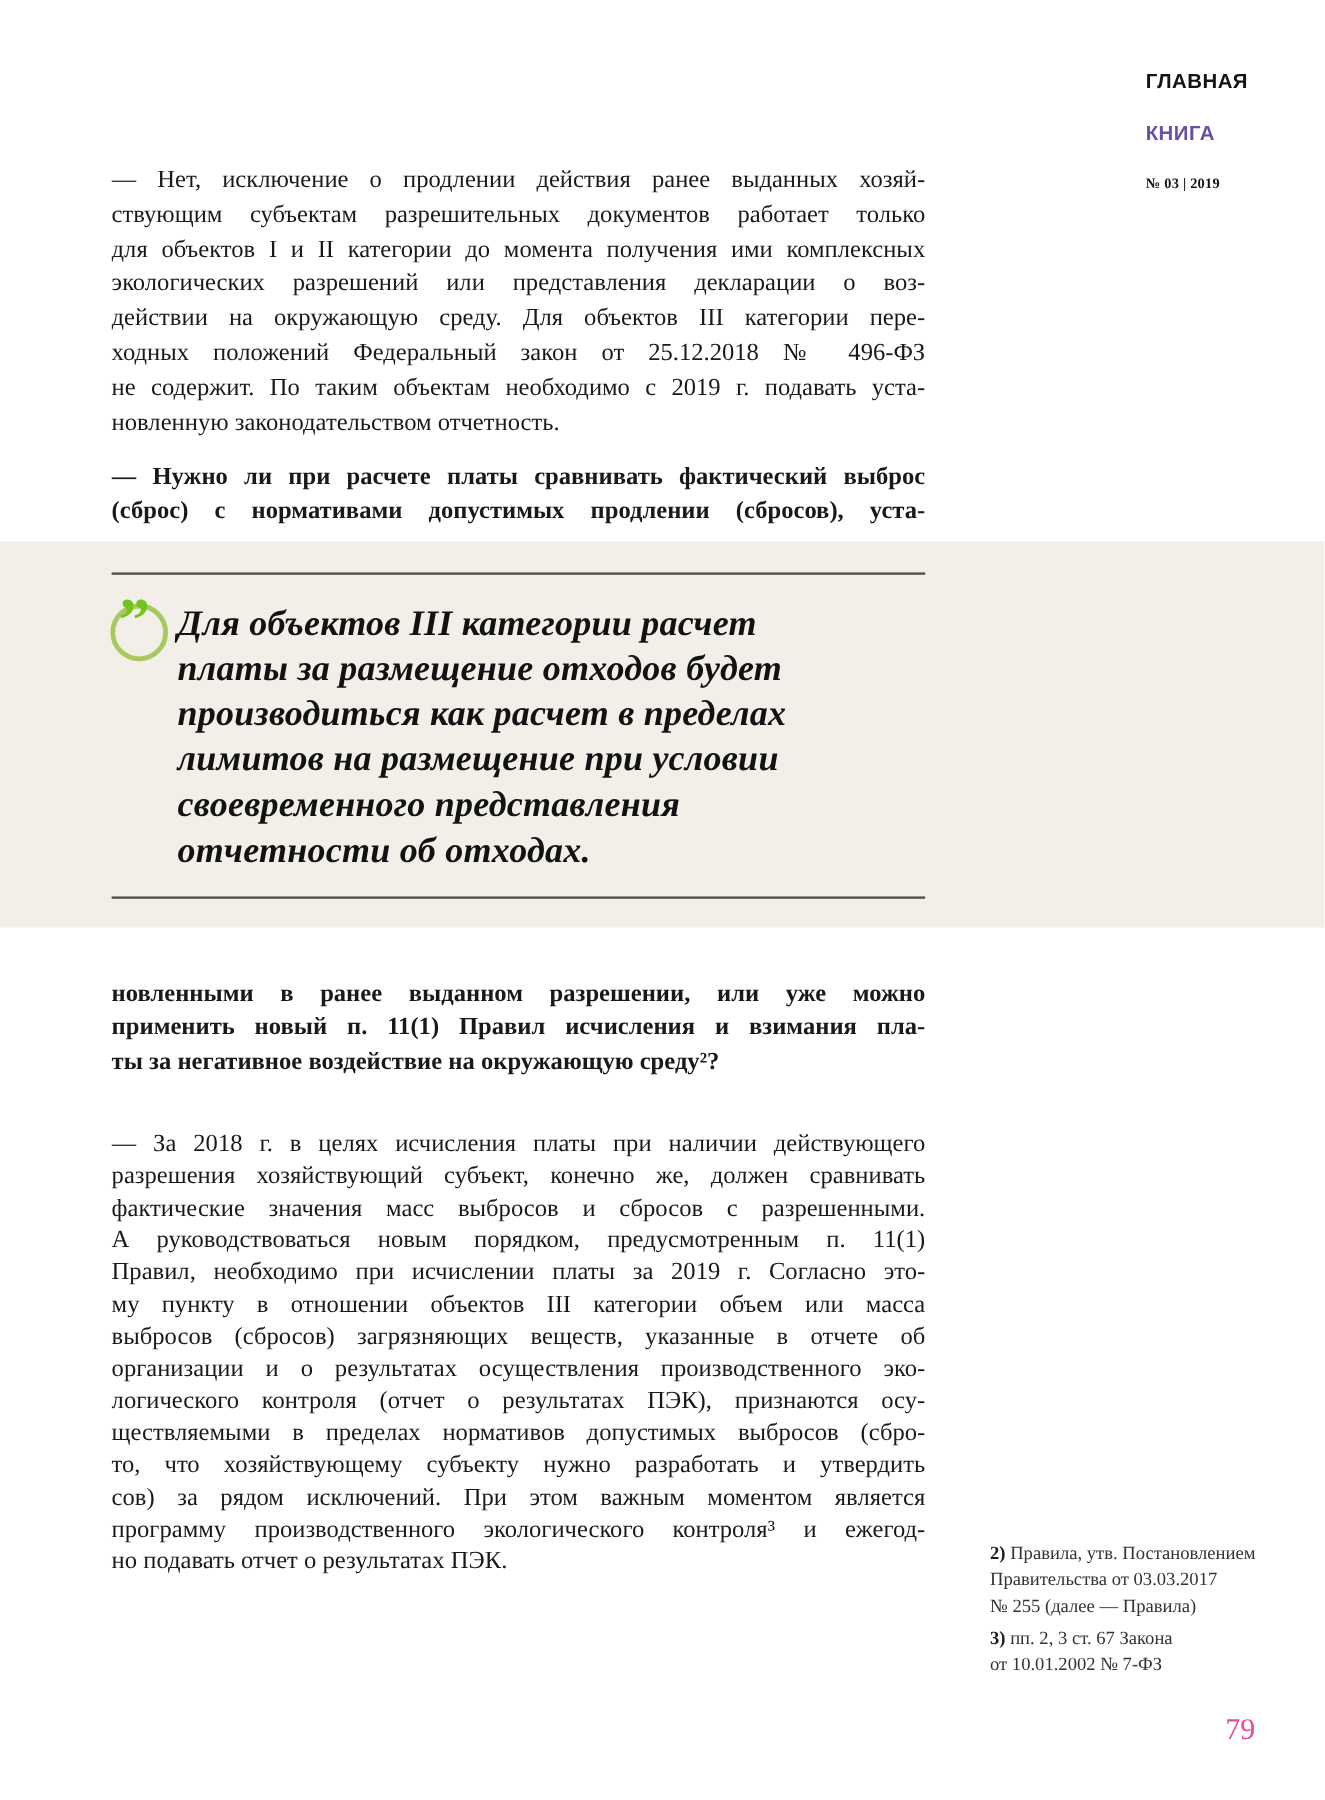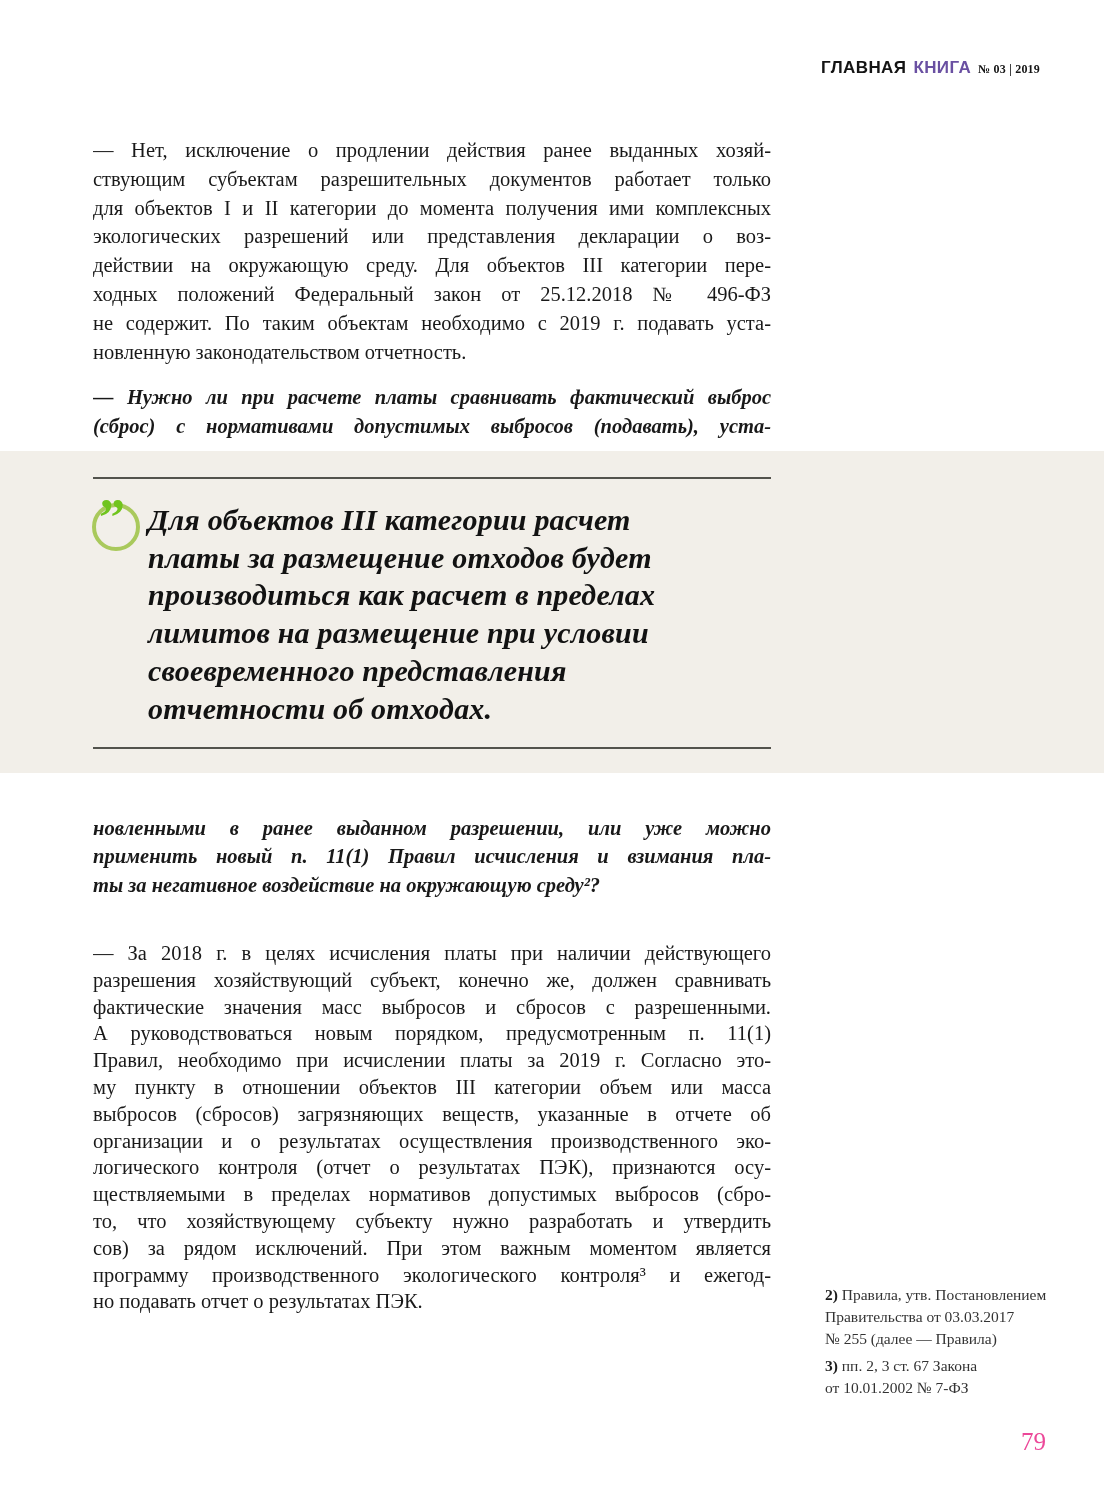--- a/index.html
+++ b/index.html
@@ -6,35 +6,35 @@
     --purple:#6a50a2; --ring:#a9c95c; --marks:#70c41d;
     --band:#f2efe9; --rule:#53534d; --ink:#191919; --fnink:#333333;
   }
   html,body{margin:0;padding:0;background:#ffffff;}
   .page{
     position:relative;width:1104px;height:1500px;background:#fff;overflow:hidden;
     font-family:"Liberation Serif", serif;color:var(--ink);
   }
   
   .header{
-    position:absolute;top:58px;right:64px;display:flex;align-items:baseline;gap:7px;
-    font-family:"Liberation Sans", sans-serif;font-weight:bold;font-size:17px;letter-spacing:.4px;
+    position:absolute;top:58px;right:64px;display:flex;align-items:baseline;gap:24px;
+    font-family:"Liberation Sans", sans-serif;font-weight:bold;font-size:17px;letter-spacing:.4px;flex-direction:column;
   }
   .header .black{color:#141414;}
   .header .purple{color:var(--purple);}
   .header .issue{font-family:"Liberation Serif", serif;font-size:12px;letter-spacing:.2px;color:#141414;}
 
   
   .block{position:absolute;left:93px;width:678px;}
   .block .line{
     text-align:justify;text-align-last:justify;white-space:nowrap;overflow:hidden;
   }
   .block .line.nj{text-align-last:left;}
   .body-txt{font-size:20.5px;}
-  .bold{font-weight:bold;font-style:italic;}
+  .bold{font-weight:bold;}
   .para1{top:136px;}   .para1 .line{line-height:28.8px;}
   .quest1{top:383px;}  .quest1 .line{line-height:29px;}
   .q1cont{top:814px;}  .q1cont .line{line-height:28.4px;}
   .answer{top:900px;margin-top:40px;}  .answer .line{line-height:26.8px;}
   .quest2{top:1305px;} .quest2 .line{line-height:28.2px;}
 
   
   .band{position:absolute;left:0;top:451px;width:1104px;height:322px;background:var(--band);}
   .rule{position:absolute;left:93px;width:678px;height:2px;background:var(--rule);}
   .rule.top{top:477px;}
@@ -100,21 +100,21 @@
       <div class="line">для объектов I и II категории до момента получения ими комплексных</div>
       <div class="line">экологических разрешений или представления декларации о воз-</div>
       <div class="line">действии на окружающую среду. Для объектов III категории пере-</div>
       <div class="line">ходных положений Федеральный закон от 25.12.2018 № 496-ФЗ</div>
       <div class="line">не содержит. По таким объектам необходимо с 2019 г. подавать уста-</div>
       <div class="line nj">новленную законодательством отчетность.</div>
     </div>
 
   <div class="block body-txt bold quest1">
       <div class="line">— Нужно ли при расчете платы сравнивать фактический выброс</div>
-      <div class="line">(сброс) с нормативами допустимых выбросов (подавать), уста-</div>
+      <div class="line">(сброс) с нормативами допустимых продлении (сбросов), уста-</div>
     </div>
 
   <div class="block body-txt bold q1cont">
       <div class="line">новленными в ранее выданном разрешении, или уже можно</div>
       <div class="line">применить новый п. 11(1) Правил исчисления и взимания пла-</div>
       <div class="line nj">ты за негативное воздействие на окружающую среду²?</div>
     </div>
 
   <div class="block body-txt answer">
       <div class="line">— За 2018 г. в целях исчисления платы при наличии действующего</div>

